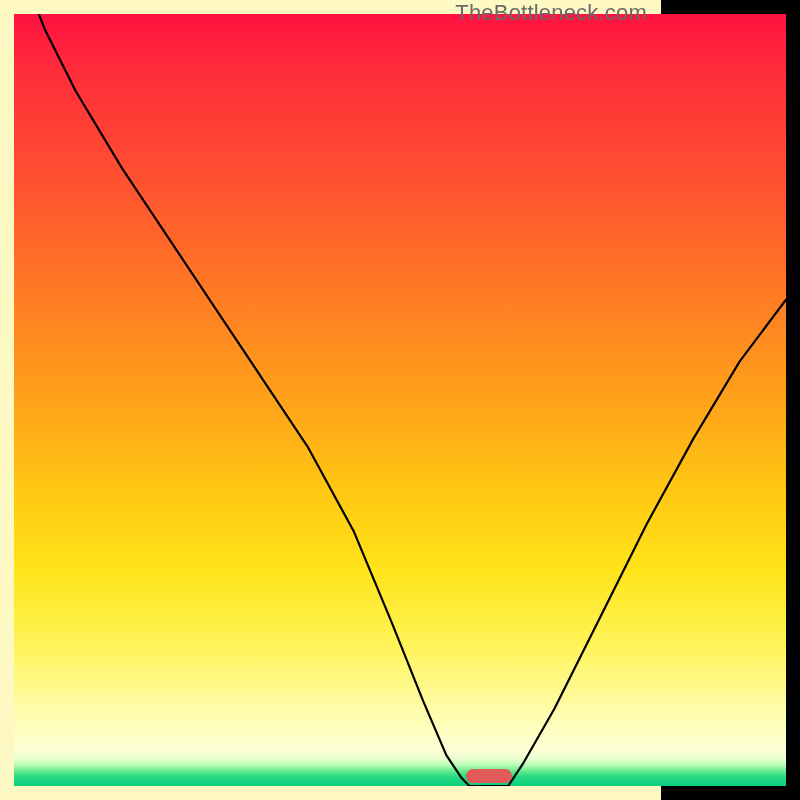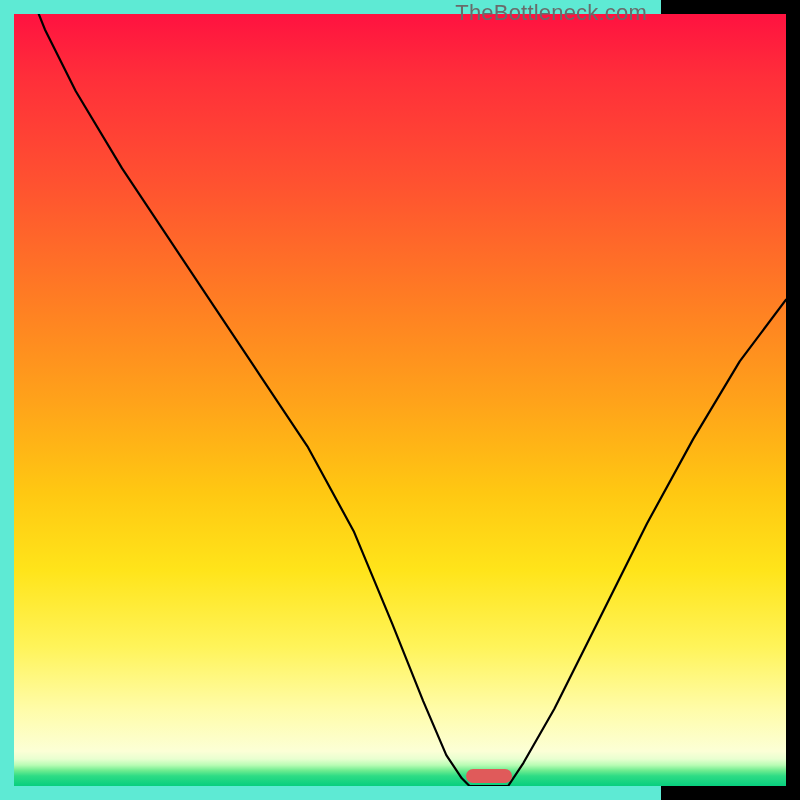--- a/index.html
+++ b/index.html
@@ -8,21 +8,21 @@
     width: 800px;
     height: 800px;
     background: #000;
     overflow: hidden;
     font-family: Arial, Helvetica, sans-serif;
   }
   .frame {
     position: relative;
     width: 661px;
     height: 800px;
-    background: #5eead4;
+    background: #fef9c3;
   }
   .plot-area {
     position: absolute;
     left: 14px;
     top: 14px;
     width: 772px;
     height: 772px;
     
     background: linear-gradient(to bottom,
       #ff1240 0%,

